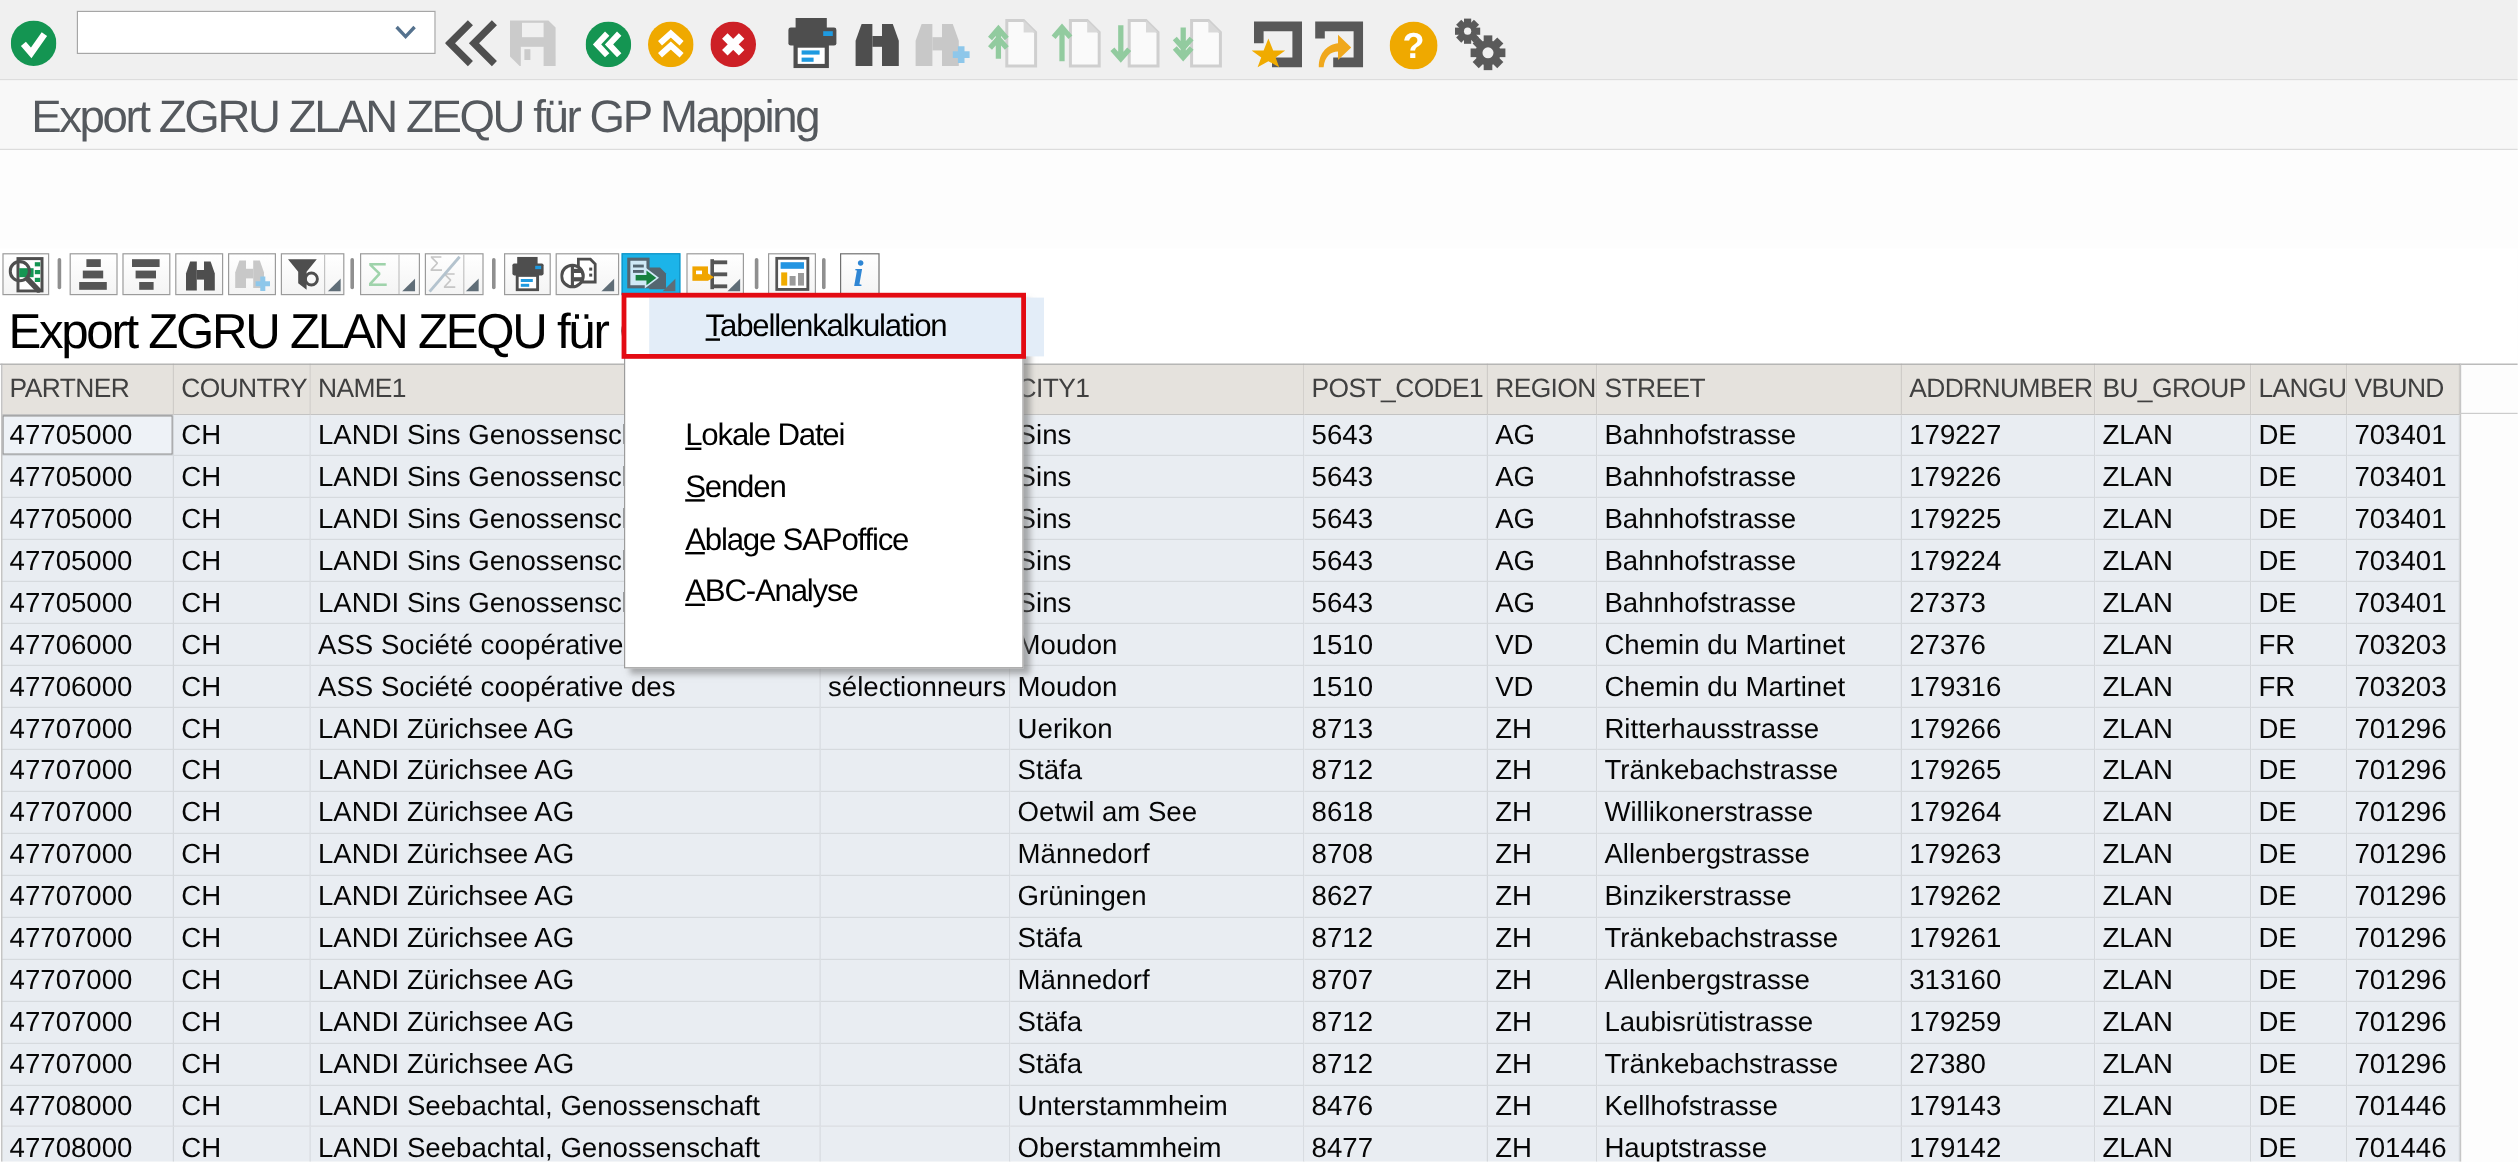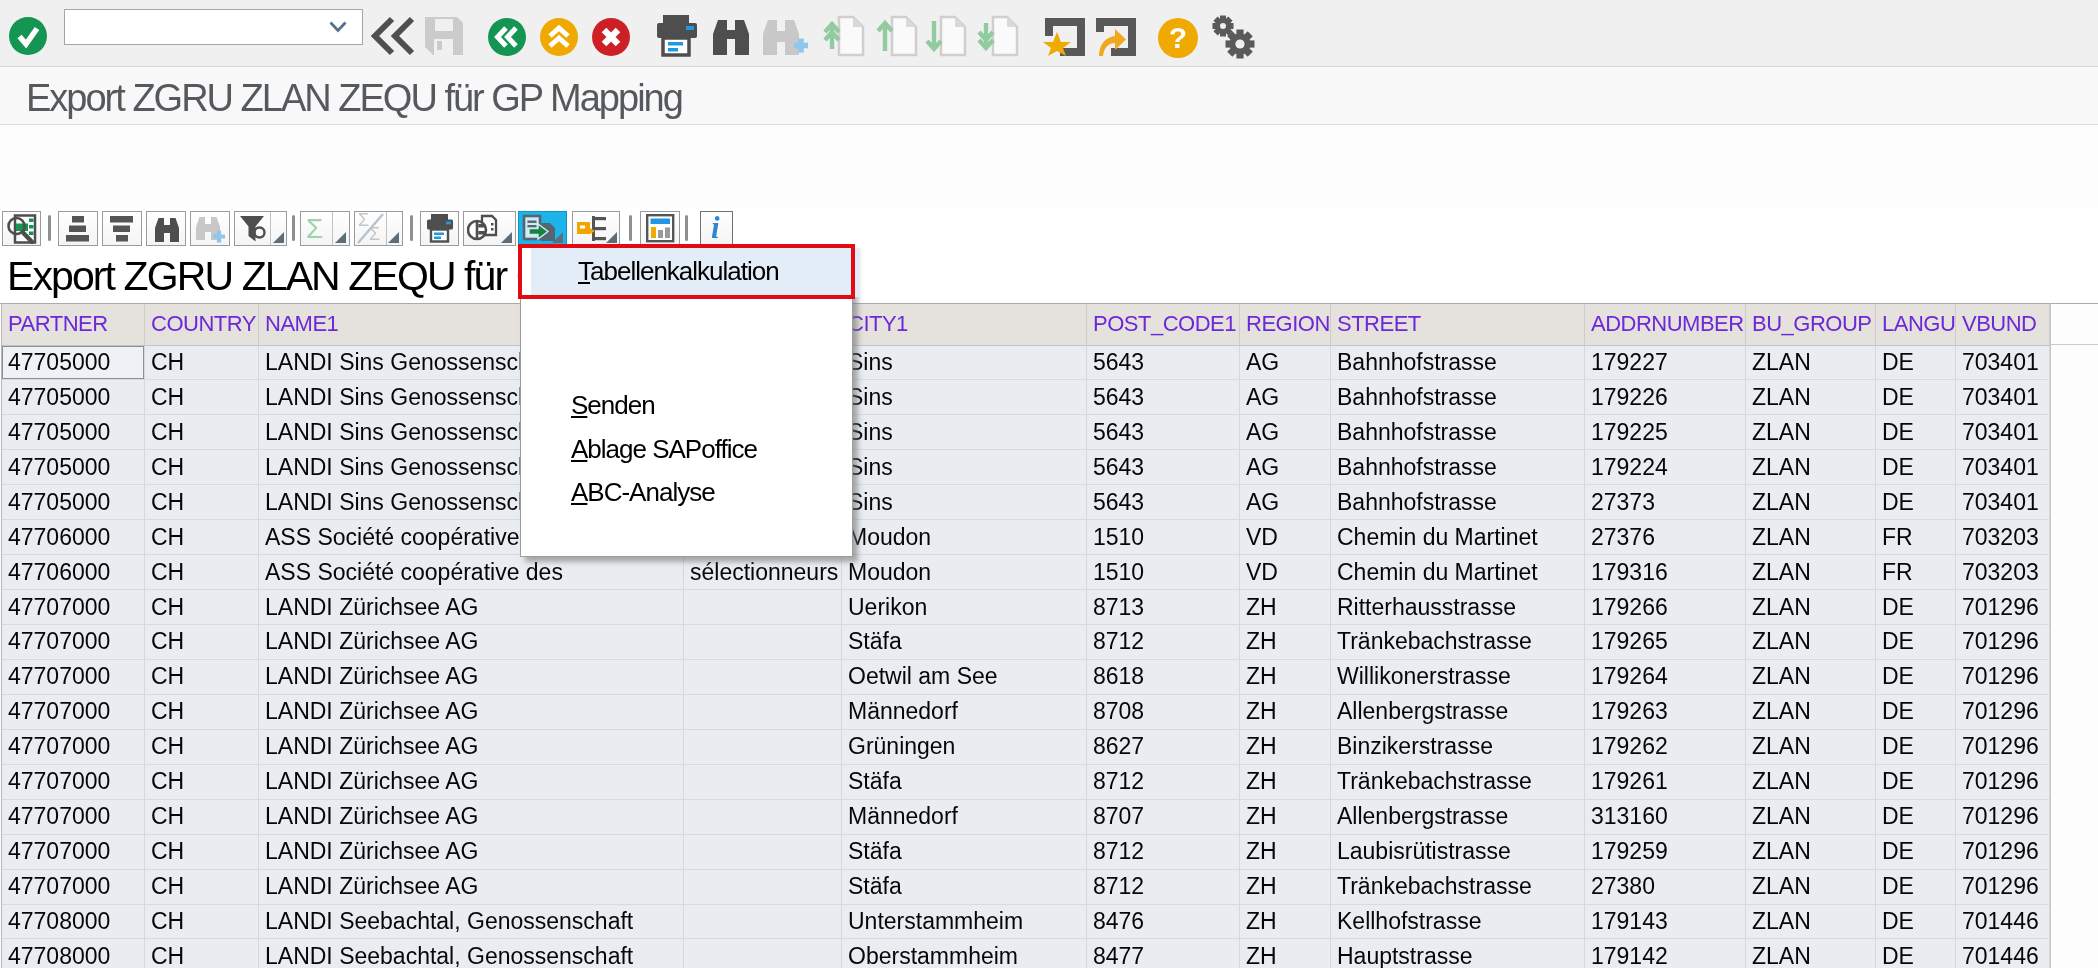--- a/index.html
+++ b/index.html
@@ -29,34 +29,34 @@
   white-space:nowrap; z-index:1; }
 
 
 #grid { position:absolute; left:0; top:303px; width:2098px; height:665px; overflow:hidden; z-index:2; }
 #gtable { border-collapse:separate; border-spacing:0; table-layout:fixed;
   position:absolute; left:2px; top:0; width:2048px; }
 #gtable td { font-size:23px; color:#060606; white-space:nowrap; overflow:hidden;
   padding:0 0 0 6px; vertical-align:middle;
   border-right:1px solid #d4d8dc; border-bottom:1px solid #d6dade;
   background:#e9edf2; height:34.94px; }
-#gtable tr.hdr td { background:#e5e2dd; color:#6d28d9; font-size:22px; letter-spacing:-0.5px;
+#gtable tr.hdr td { background:#e5e2dd; color:#404040; font-size:22px; letter-spacing:-0.5px;
   border-right:1px solid #cfccc8; border-bottom:1px solid #c3c3c3; height:42.5px; }
 #topline { position:absolute; left:0; top:303px; width:2098px; height:1px; background:#ababab; z-index:3; }
 #leftline { position:absolute; left:1px; top:303px; width:1px; height:665px; background:#b6b6b6; z-index:3; }
 #rightline { position:absolute; left:2050px; top:303px; width:1px; height:665px; background:#c6c6c6; z-index:3; }
 #hdrline { position:absolute; left:2050px; top:344px; width:48px; height:1px; background:#cccccc; z-index:3; }
 #gtable td.sel { background:#eef2f7; box-shadow:inset 0 0 0 1px #8f8f8f; }
 
 
 #menu { position:absolute; left:520px; top:245px; width:333px; height:312px; background:#fff;
   border:1px solid #9c9c9c; box-shadow:5px 5px 5px rgba(110,110,110,0.55); z-index:10; }
 .mi { position:absolute; left:1px; width:330px; height:43.5px; font-size:26px; letter-spacing:-1px; color:#000;
   line-height:43.5px; padding-left:49px; white-space:nowrap; }
-#mi1 { position:absolute; left:10px; top:2px; width:329px; height:49px; background:#e3edf8;
+#mi1 { position:absolute; left:20px; top:2px; width:329px; height:49px; background:#e3edf8;
   font-size:26px; letter-spacing:-1px; color:#000; line-height:47px; padding-left:47px; }
 #redbox { position:absolute; left:518px; top:244px; width:337px; height:55px;
   border:4px solid #e30b13; z-index:12; }
 </style>
 </head>
 <body>
 
 <div id="tb1">
 
 <svg class="abs" style="left:9px;top:17px" width="38" height="38">
@@ -623,17 +623,18 @@
 </tbody>
     </table>
 </div>
 <div id="topline"></div>
 <div id="leftline"></div>
 <div id="rightline"></div>
 <div id="hdrline"></div>
 
 <div id="menu">
 <div id="mi1"><u>T</u>abellenkalkulation</div>
+<div class="mi" style="top:94.5px"><u>L</u>okale Datei</div>
 <div class="mi" style="top:138px"><u>S</u>enden</div>
 <div class="mi" style="top:225px"><u>A</u>BC-Analyse</div>
 <div class="mi" style="top:181.5px"><u>A</u>blage SAPoffice</div>
 </div>
 <div id="redbox"></div>
 
 </body></html>

